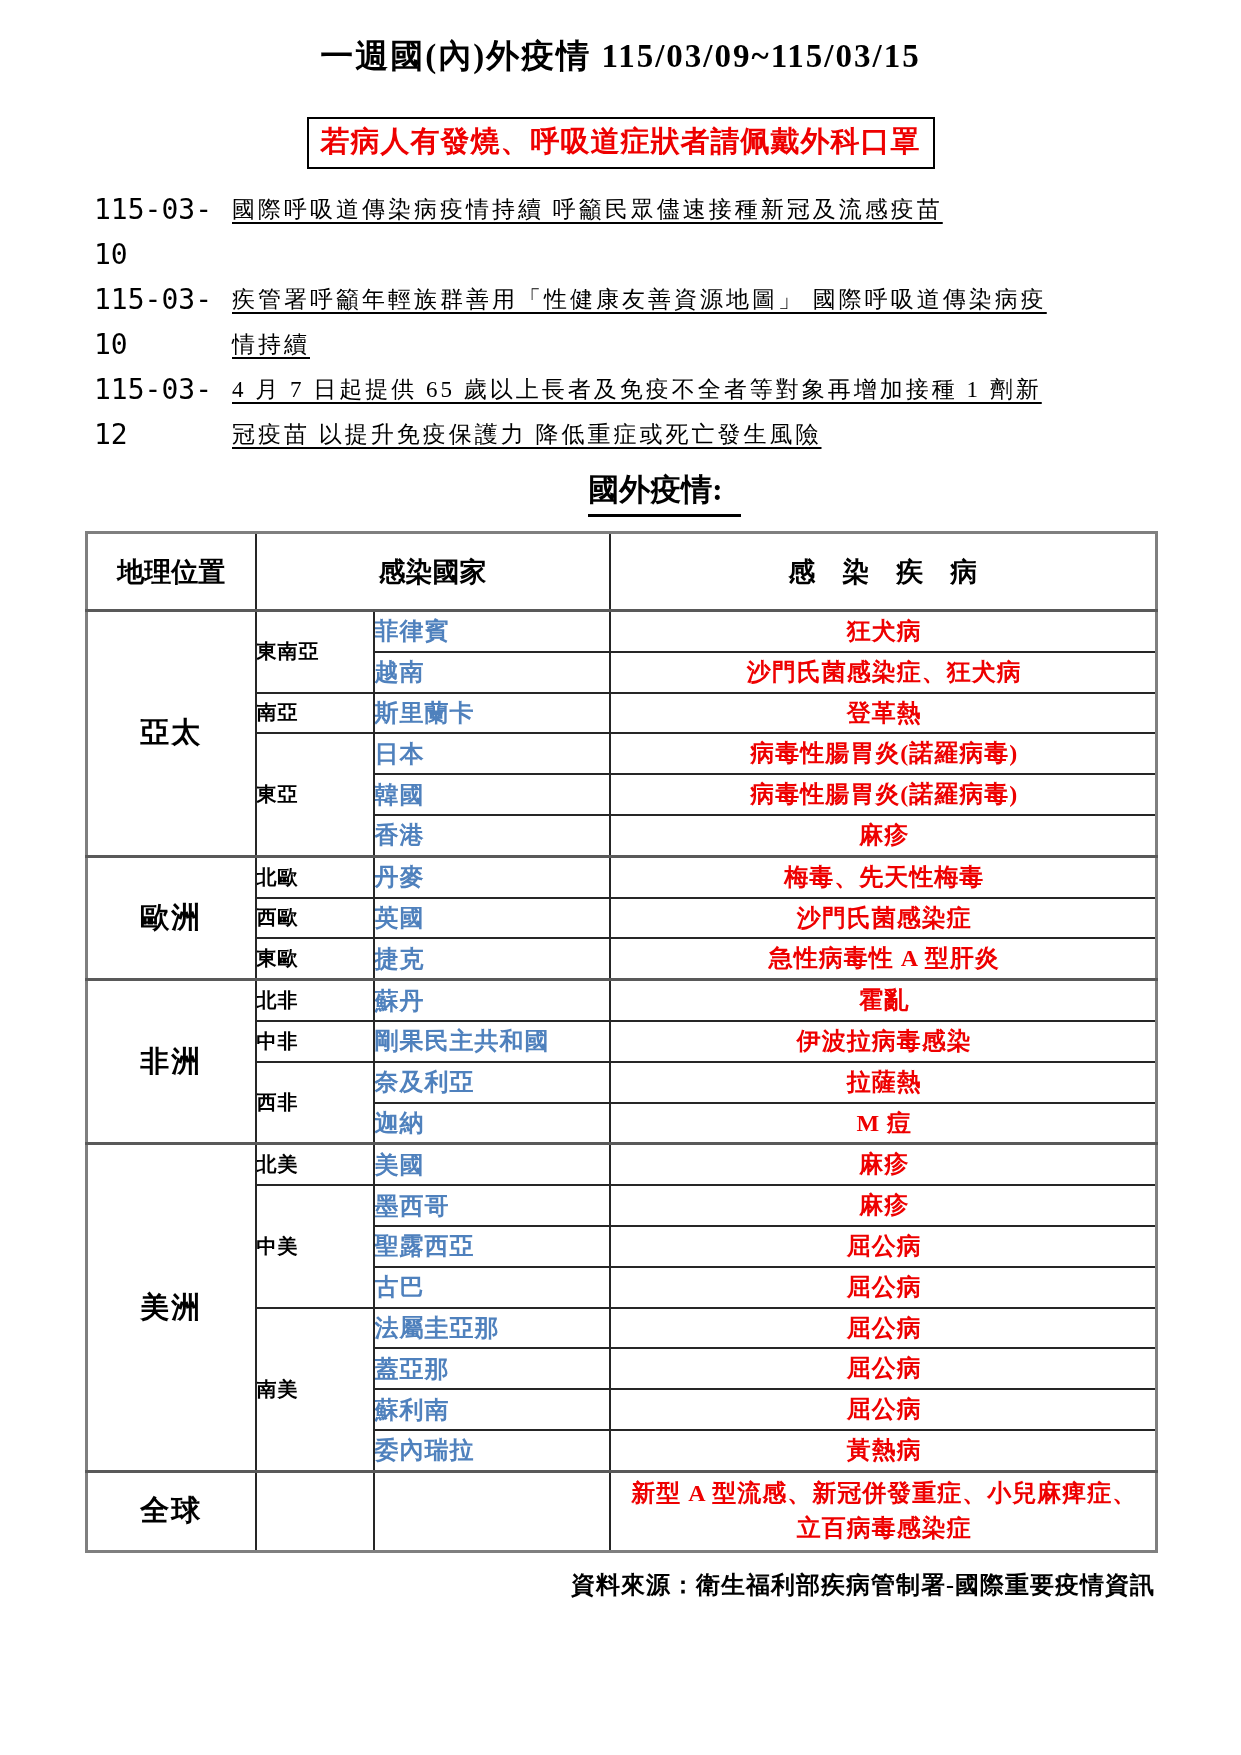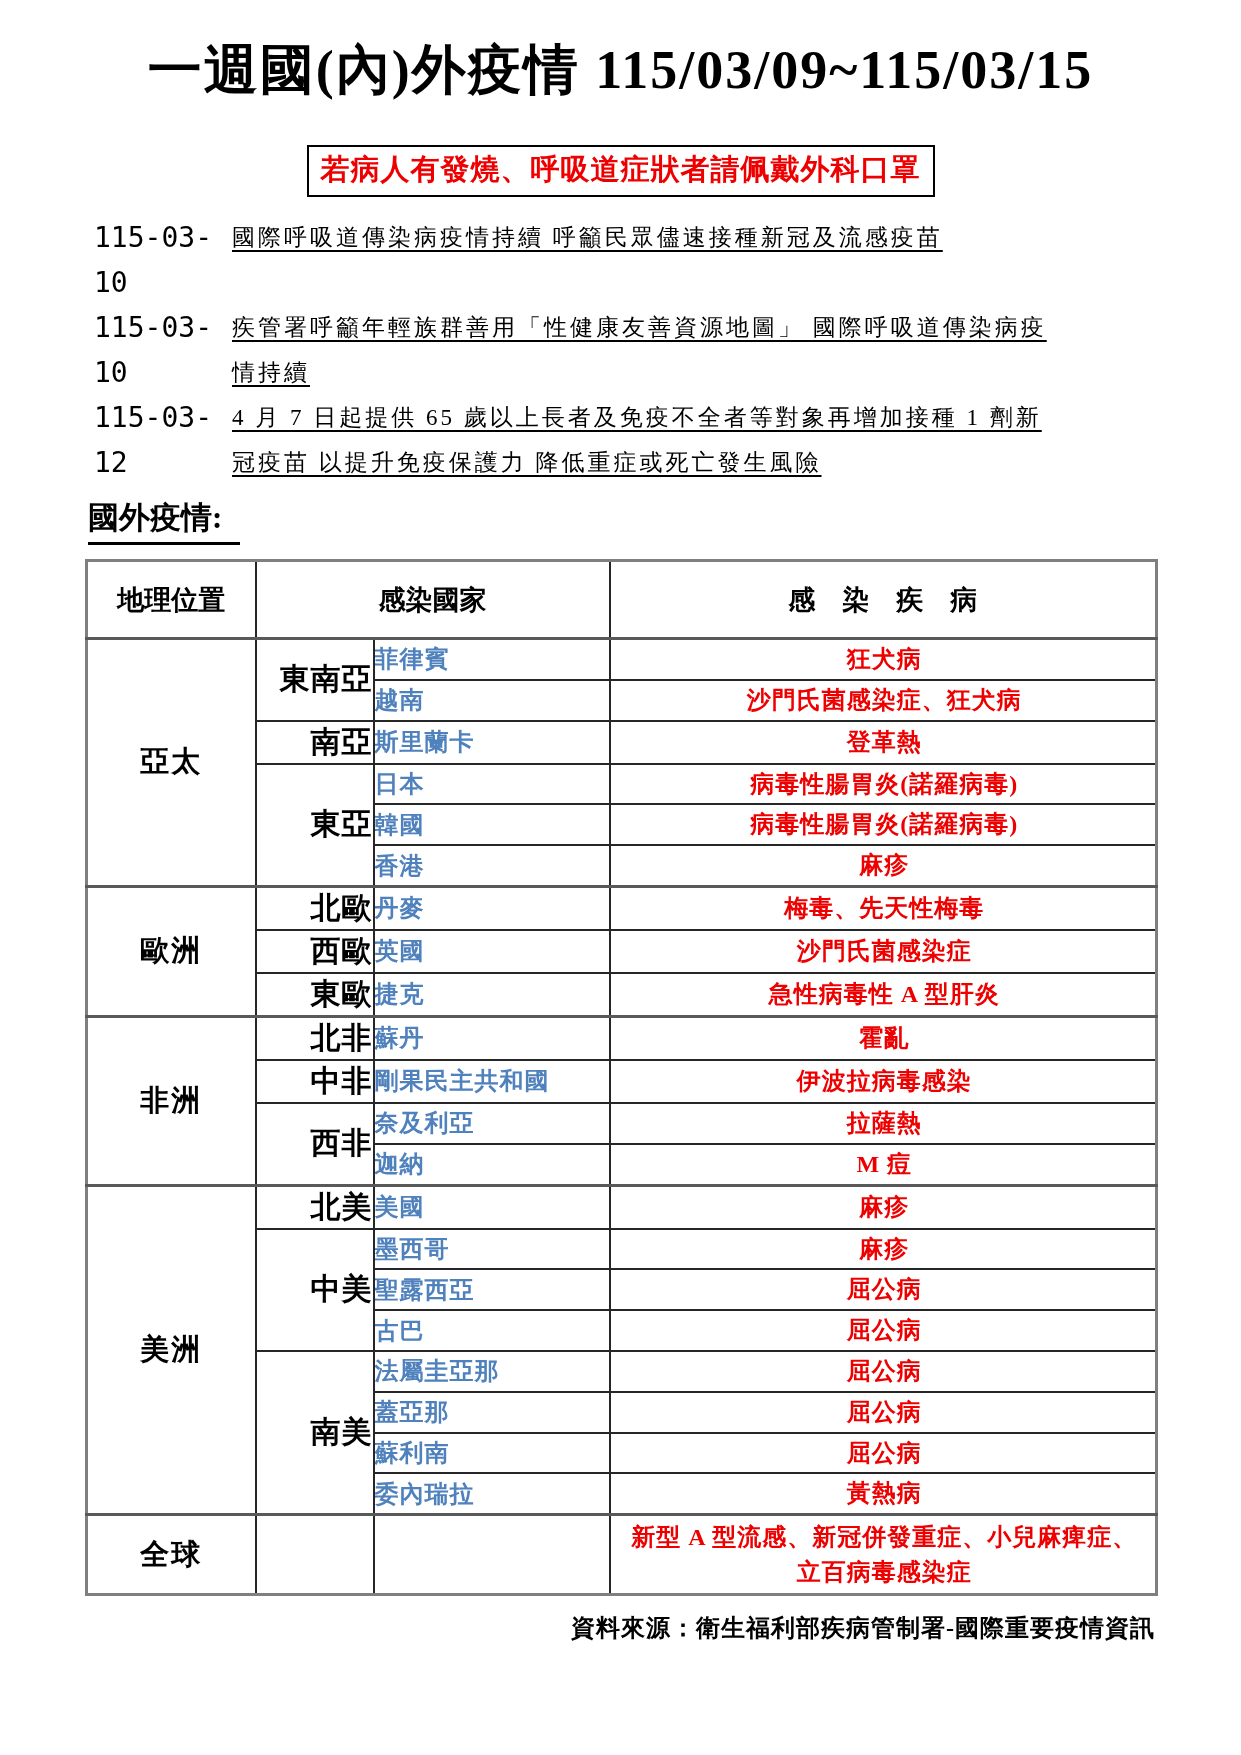--- a/index.html
+++ b/index.html
@@ -7,21 +7,21 @@
     width:1241px;height:1755px;
     font-family:"Liberation Serif","DejuVu Serif",serif;
     font-family:"Liberation Serif","DejaVu Serif",serif;
     color:#000;
   }
   .page{position:relative;width:1241px;height:1755px;overflow:hidden;background:#fff;}
 
   .title{
     margin:34px 0 0 0;
     text-align:center;
-    font-size:54px;
+    font-size:33px;
     font-weight:bold;
     letter-spacing:2px;
   }
 
   .alert{
     width:-moz-fit-content;width:fit-content;
     margin:38px auto 0 auto;
     border:2px solid #000;
     padding:3px 12px 5px 12px;
     font-size:29px;
@@ -38,21 +38,21 @@
     font-size:28px;line-height:45px;
   }
   .news-text{
     width:830px;
     font-size:23px;line-height:45px;
     letter-spacing:3px;
     text-decoration:underline;
     text-underline-offset:5px;
   }
 
-  .section-heading{margin:12px 0 0 88px;font-size:31px;font-weight:bold;}
+  .section-heading{margin:12px 0 0 88px;font-size:31px;font-weight:bold;text-align:center;}
   .section-heading span{
     display:inline-block;
     border-bottom:3px solid #000;
     padding:0 18px 3px 0;
   }
 
   table.epi{
     border-collapse:collapse;
     table-layout:fixed;
     margin:14px 0 0 85px;
@@ -68,21 +68,21 @@
     padding:0;
     vertical-align:middle;
     overflow:hidden;
   }
   .epi thead tr{height:78px;}
   .epi thead th{font-size:27px;font-weight:bold;text-align:center;border-bottom:2px solid #262626;}
   .epi tbody tr{height:38px;}
   .epi tbody tr.global-row{height:80px;}
   tr.region-start td{border-top:3px solid #595959;}
   td.region{font-size:29px;font-weight:bold;text-align:center;letter-spacing:2px;margin-left:12px;}
-  td.subregion{font-size:30px;font-weight:bold;text-align:right;letter-spacing:1px;}
+  td.subregion{font-size:20px;font-weight:bold;text-align:left;letter-spacing:1px;}
   td.country{font-size:24px;font-weight:bold;text-align:left;color:var(--country-blue,#4f81bd);letter-spacing:1px;}
   td.disease{
     font-size:24px;font-weight:bold;text-align:center;
     color:var(--disease-red,#ee0000);
     padding:2px 10px 2px 13px;line-height:1.45;letter-spacing:1px;
   }
 
   .source{
     width:1155px;
     margin:16px 0 0 0;

